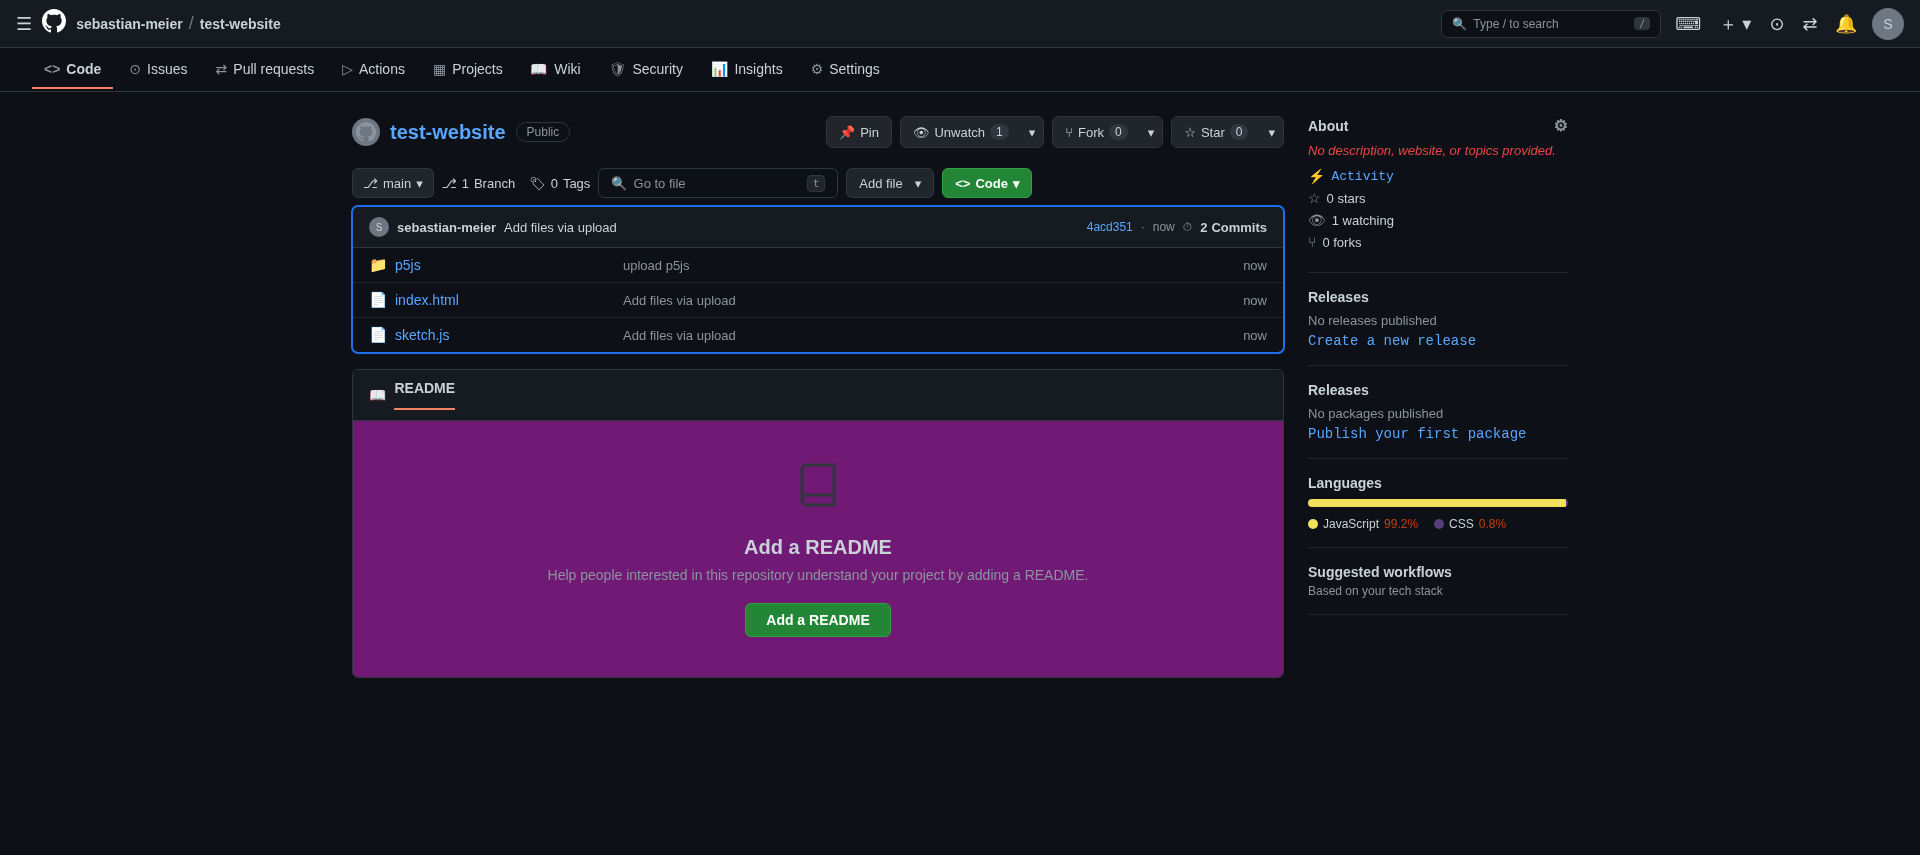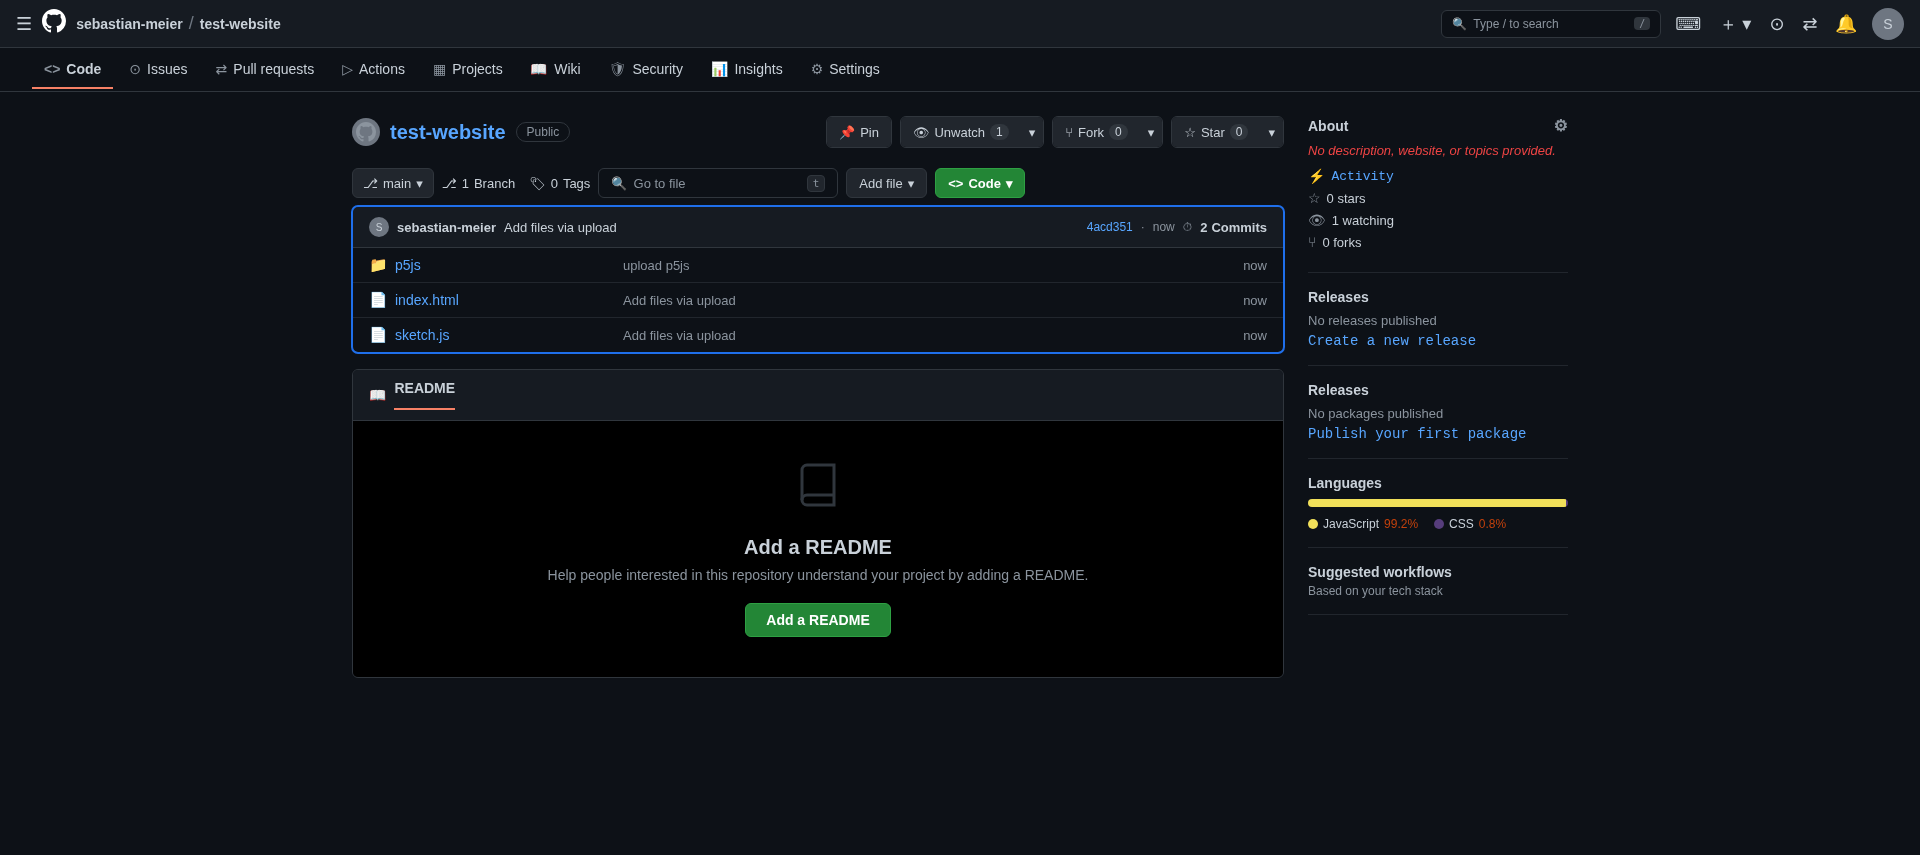--- a/index.html
+++ b/index.html
@@ -264,21 +264,21 @@
       border: 1px solid #30363d;
       border-radius: 4px;
       padding: 1px 5px;
       font-size: 11px;
       color: #8b949e;
       margin-left: auto;
     }
     .add-file-btn {
       display: flex;
       align-items: center;
-      gap: 5px;
+      gap: 12px;
       background: #21262d;
       border: 1px solid #30363d;
       border-radius: 6px;
       color: #c9d1d9;
       font-size: 13px;
       padding: 5px 12px;
       cursor: pointer;
       height: 30px;
     }
     .code-btn {
@@ -393,21 +393,21 @@
     .readme-title {
       font-size: 14px;
       font-weight: 600;
       color: #c9d1d9;
       border-bottom: 2px solid #f78166;
       padding-bottom: 12px;
     }
     .readme-body {
       padding: 40px 16px;
       text-align: center;
-      background: #000000;
+      background: #701a75;
     }
     .readme-book-icon {
       font-size: 48px;
       color: #30363d;
       margin-bottom: 16px;
       display: block;
     }
     .readme-add-title {
       font-size: 20px;
       font-weight: 600;

